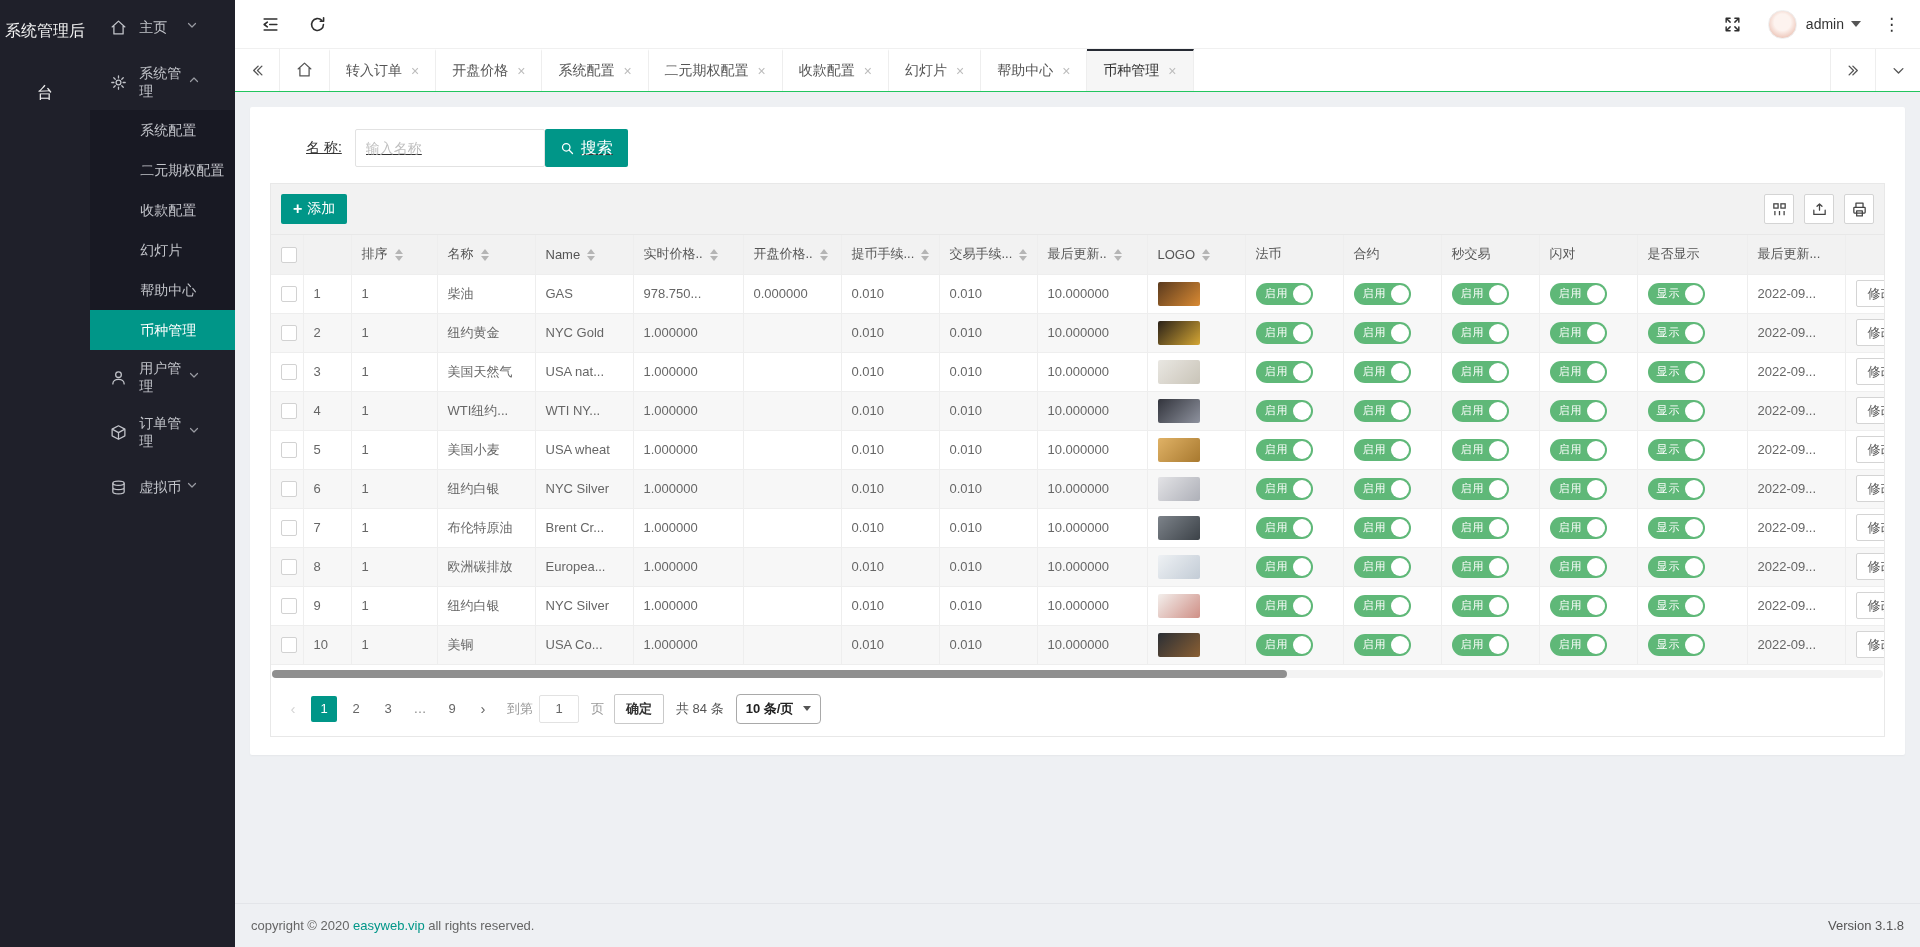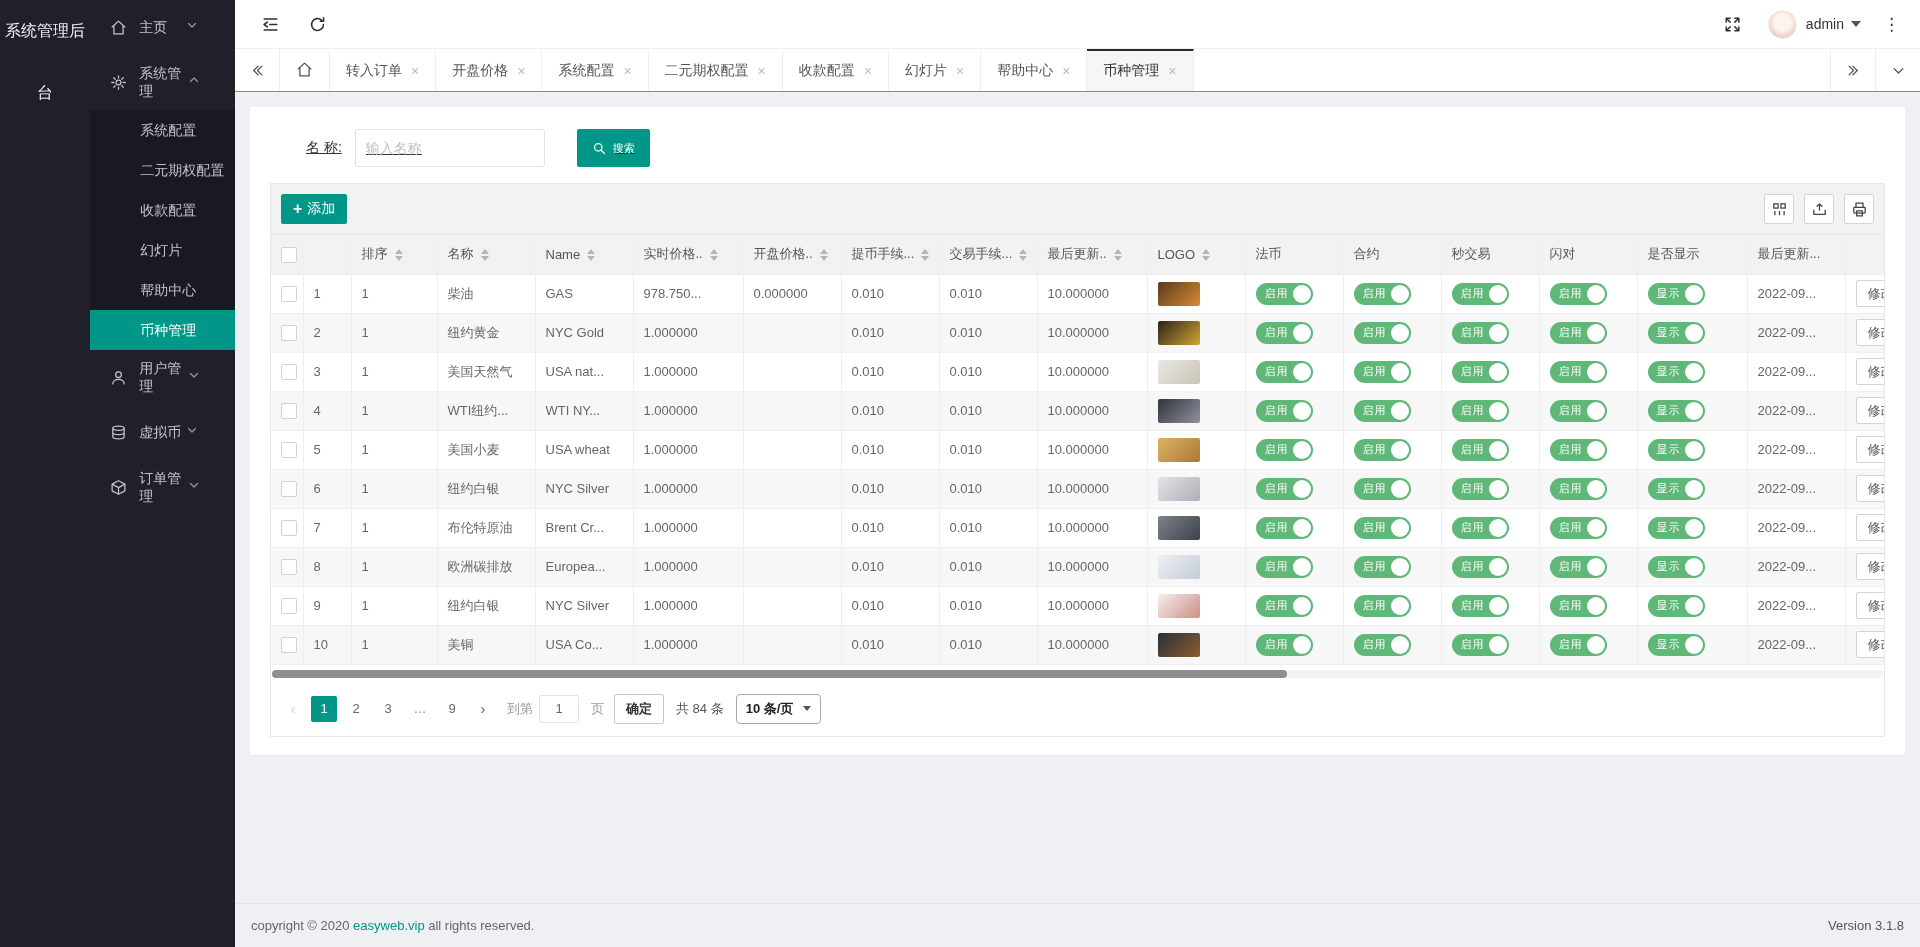--- a/index.html
+++ b/index.html
@@ -44,21 +44,21 @@
   .tab .close { margin-left:9px; color:#bcbcbc; font-size:14px; line-height:1; }
   .tab.active { background:#f6f6f6; color:#333; border-top:2px solid #262a33; }
 
   
   .content { flex:1; display:flex; flex-direction:column; overflow:hidden; }
   .panel { background:#fff; margin:15px 15px 0 15px; padding:16px 20px 18px 20px; border-radius:2px; box-shadow:0 1px 2px rgba(0,0,0,.04); }
   .search-row { display:flex; align-items:center; padding-left:36px; margin:6px 0 16px;text-decoration:underline; }
   .search-label { font-size:14px; color:#333; margin-right:13px; }
   .search-input { width:190px; height:38px; border:1px solid #e2e2e2; border-radius:2px; padding:0 10px; font-size:14px; color:#333; outline:none; }
   .search-input::placeholder { color:#c0c0c0; }
-  .search-btn { margin-left:32px; height:38px; padding:0 15px; background:#009688; color:#fff; border:none; border-radius:2px; font-size:11px; display:inline-flex; align-items:center; gap:6px; cursor:pointer; }
+  .search-btn { height:38px; padding:0 15px; background:#009688; color:#fff; border:none; border-radius:2px; font-size:16px; display:inline-flex; align-items:center; gap:6px; cursor:pointer; }
   .search-btn svg { width:15px; height:15px; }
 
   .card { border:1px solid #e8e8e8; }
   .toolbar { background:#f2f2f2; border-bottom:1px solid #e8e8e8; padding:10px; display:flex; align-items:center; }
   .add-btn { height:30px; padding:0 12px; background:#009688; color:#fff; border:none; border-radius:2px; font-size:14px; display:inline-flex; align-items:center; gap:5px; cursor:pointer; }
   .add-btn .plus { font-size:16px; font-weight:bold; line-height:1; }
   .tool-icons { margin-left:auto; display:flex; gap:10px; }
   .tool-btn { width:30px; height:30px; background:#fff; border:1px solid #d4d4d4; border-radius:2px; display:flex; align-items:center; justify-content:center; color:#444; cursor:pointer; }
   .tool-btn svg { width:17px; height:17px; }
 
@@ -150,40 +150,40 @@
           </span>
           <span class="s-label">用户管理</span>
           <span class="icon chev">
             <svg viewBox="0 0 24 24" fill="none" stroke="currentColor" stroke-width="2.4" stroke-linecap="round" stroke-linejoin="round">
               <polyline points="5 9 12 16 19 9"></polyline>
             </svg>
           </span>
         </div>
         <div class="s-item">
           <span class="icon">
+            <svg viewBox="0 0 24 24" fill="none" stroke="currentColor" stroke-width="1.8" stroke-linejoin="round">
+              <path d="M12 2.5 21 7.3v9.4L12 21.5 3 16.7V7.3z"></path>
+              <path d="M3 7.3l9 4.8 9-4.8M12 12.1v9.4"></path>
+            </svg>
+          </span>
+          <span class="s-label">订单管理</span>
+          <span class="icon chev">
+            <svg viewBox="0 0 24 24" fill="none" stroke="currentColor" stroke-width="2.4" stroke-linecap="round" stroke-linejoin="round">
+              <polyline points="5 9 12 16 19 9"></polyline>
+            </svg>
+          </span>
+        </div>
+        <div class="s-item">
+          <span class="icon">
             <svg viewBox="0 0 24 24" fill="none" stroke="currentColor" stroke-width="1.8">
               <ellipse cx="12" cy="6" rx="8" ry="3"></ellipse>
               <path d="M4 6v6c0 1.7 3.6 3 8 3s8-1.3 8-3V6M4 12v6c0 1.7 3.6 3 8 3s8-1.3 8-3v-6"></path>
             </svg>
           </span>
           <span class="s-label">虚拟币</span>
-          <span class="icon chev">
-            <svg viewBox="0 0 24 24" fill="none" stroke="currentColor" stroke-width="2.4" stroke-linecap="round" stroke-linejoin="round">
-              <polyline points="5 9 12 16 19 9"></polyline>
-            </svg>
-          </span>
-        </div>
-        <div class="s-item">
-          <span class="icon">
-            <svg viewBox="0 0 24 24" fill="none" stroke="currentColor" stroke-width="1.8" stroke-linejoin="round">
-              <path d="M12 2.5 21 7.3v9.4L12 21.5 3 16.7V7.3z"></path>
-              <path d="M3 7.3l9 4.8 9-4.8M12 12.1v9.4"></path>
-            </svg>
-          </span>
-          <span class="s-label">订单管理</span>
           <span class="icon chev">
             <svg viewBox="0 0 24 24" fill="none" stroke="currentColor" stroke-width="2.4" stroke-linecap="round" stroke-linejoin="round">
               <polyline points="5 9 12 16 19 9"></polyline>
             </svg>
           </span>
         </div>
       </nav>
   </aside>
 
   <div class="main">

